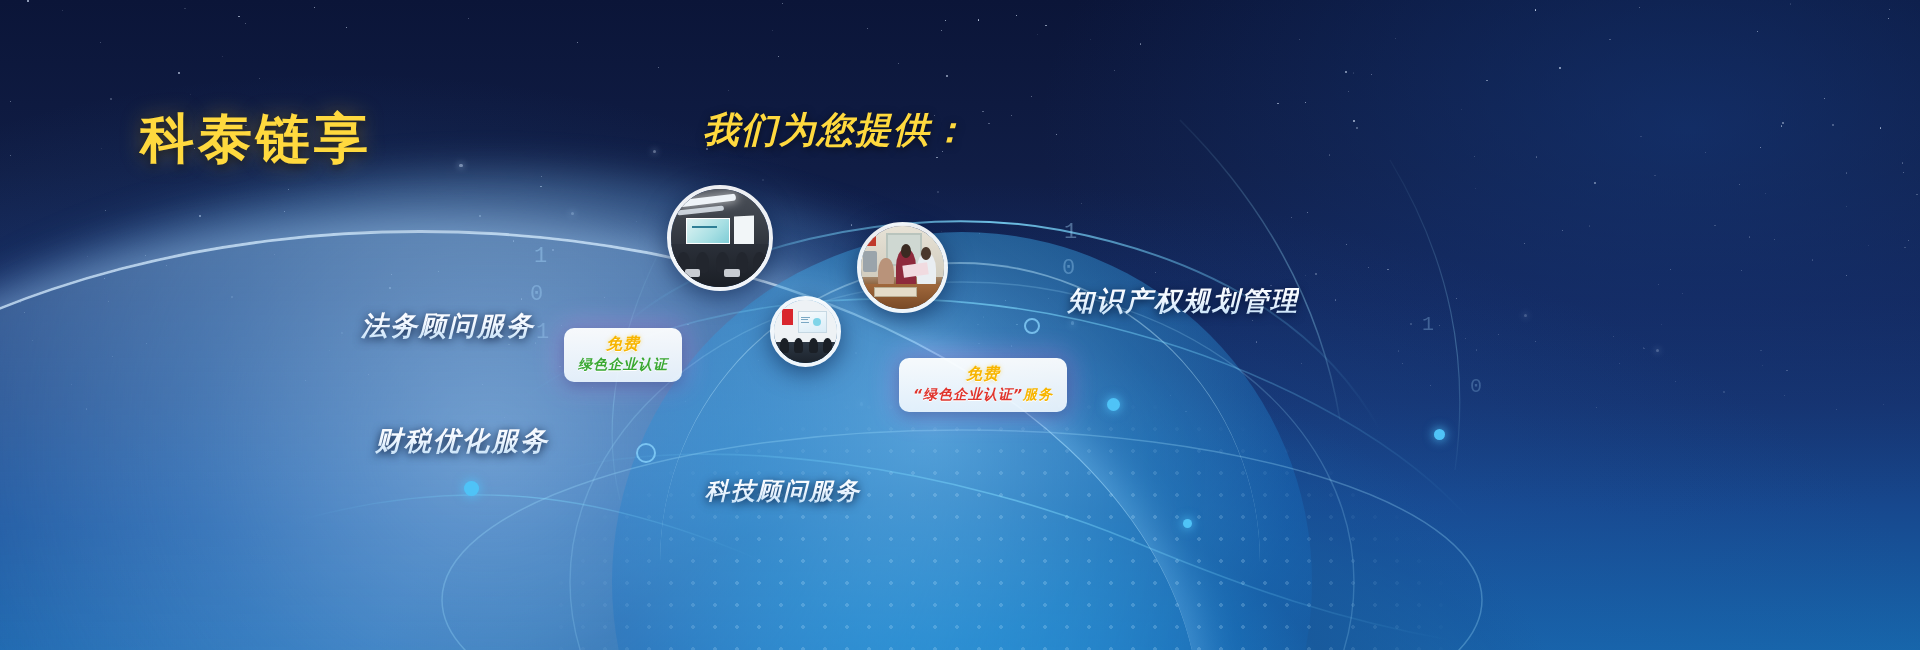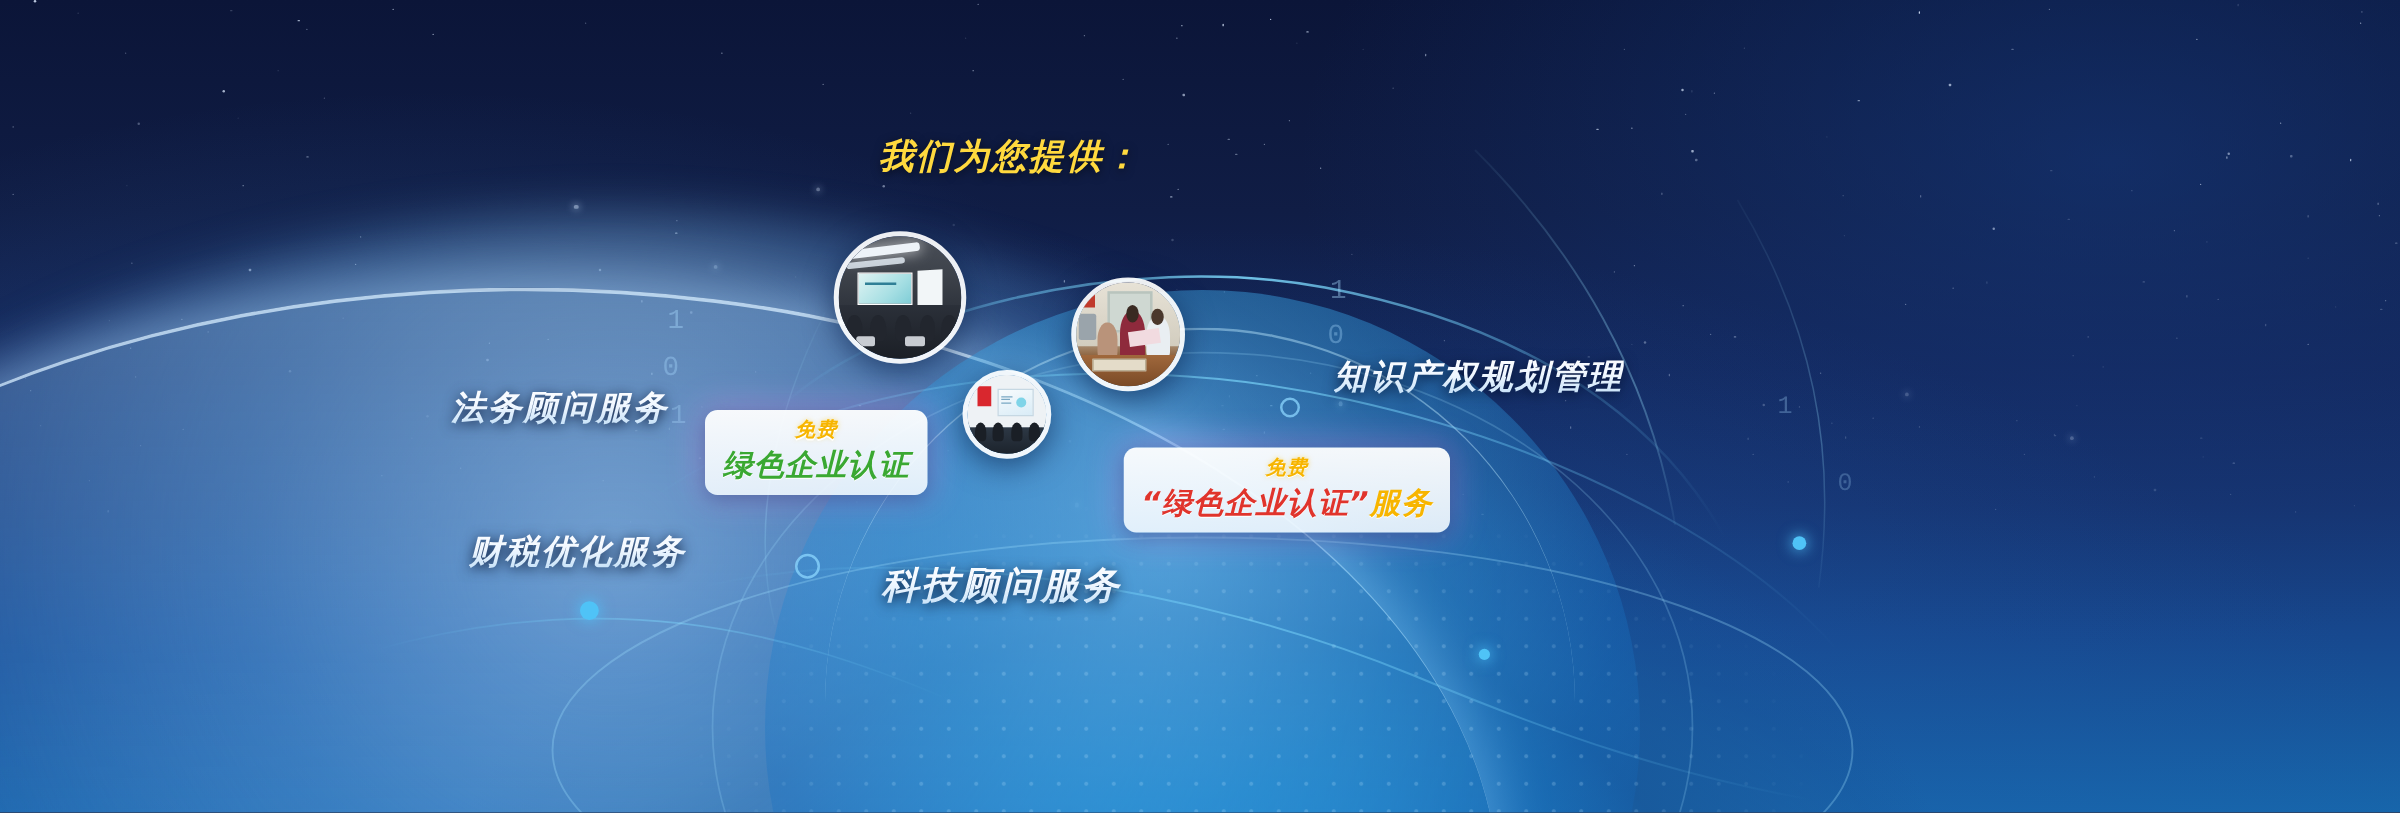--- a/index.html
+++ b/index.html
@@ -81,38 +81,38 @@
     margin-top:12px; font-size:46px; font-weight:bold; font-style:italic; letter-spacing:2px;
     font-family:"DejaVu Sans","Liberation Sans",sans-serif;
     background:linear-gradient(180deg,#ffffff 0%, #dcefff 40%, #8fc9f4 100%);
     -webkit-background-clip:text; background-clip:text; color:transparent;
     filter:drop-shadow(0 3px 8px rgba(0,0,0,.55));
     line-height:1.1;
   }
 
   .provide{
     position:absolute; left:703px; top:106px;
-    font-size:28px; font-weight:bold; font-style:italic; color:#ffd93e;
+    font-size:36px; font-weight:bold; font-style:italic; color:#ffd93e;
     letter-spacing:2px; font-family:"DejaVu Sans","Liberation Sans",sans-serif;
     text-shadow:0 2px 8px rgba(0,0,0,.6);
   }
 
   .svc{
     position:absolute; font-size:27px; font-weight:bold; font-style:italic;
     letter-spacing:2px; white-space:nowrap;
     font-family:"DejaVu Sans","Liberation Sans",sans-serif;
     background:linear-gradient(180deg,#ffffff 0%,#f0f7ff 45%,#bcdcf6 100%);
     -webkit-background-clip:text; background-clip:text; color:transparent;
     filter:drop-shadow(0 2px 5px rgba(0,10,40,.85));
   }
   .svc.s1{ left:361px; top:308px; }
   .svc.s2{ left:375px; top:423px; }
   .svc.s3{ left:1067px; top:283px; }
   .svc.s4{ left:1117px; top:424px; }
-  .svc.s5{ left:705px; top:448px; font-size:30px; }
+  .svc.s5{ left:705px; top:475px; font-size:24px; }
 
   
   .photo{
     position:absolute; border-radius:50%; overflow:hidden;
     border:4px solid rgba(255,255,255,.92);
     box-shadow:0 6px 24px rgba(0,20,60,.55);
   }
   .p1{ left:667px; top:185px; width:106px; height:106px; }
   .p2{ left:857px; top:222px; width:91px; height:91px; }
   .p3{ left:770px; top:296px; width:71px; height:71px; }
@@ -160,21 +160,21 @@
   .badge{
     position:absolute; border-radius:10px; text-align:center;
     background:linear-gradient(180deg, rgba(255,255,255,.95) 0%, rgba(240,248,255,.90) 100%);
     box-shadow:0 4px 16px rgba(0,40,90,.35), 0 0 26px 4px rgba(255,150,255,.30);
     padding:6px 14px 8px;
     font-family:"DejaVu Sans","Liberation Sans",sans-serif;
     white-space:nowrap;
   }
   .badge .l1{ font-size:16px; font-weight:bold; font-style:italic; color:#f7b500; letter-spacing:1px;
               text-shadow:0 1px 0 #fff, 0 0 4px rgba(255,200,0,.5); }
-  .badge .l2{ font-size:24px; font-weight:bold; font-style:italic; letter-spacing:1px; margin-top:1px;
+  .badge .l2{ font-size:14px; font-weight:bold; font-style:italic; letter-spacing:1px; margin-top:1px;
               text-shadow:0 1px 0 #fff; }
   .b1{ left:564px; top:328px; }
   .b1 .l2{ color:#3aa832; }
   .b2{ left:683px; top:393px; }
   .b2 .l2{ color:#f07d1a; }
   .b3{ left:899px; top:358px; }
   .b3 .l2 .q{ color:#e0342c; }
   .b3 .l2 .g{ color:#f7b500; }
 
   
@@ -448,20 +448,21 @@
   <div class="dot" style="left:1107px;top:398px;width:13px;height:13px;"></div>
   <div class="dot" style="left:464px;top:481px;width:15px;height:15px;"></div>
   <div class="dot" style="left:1434px;top:429px;width:11px;height:11px;"></div>
   <div class="dot" style="left:1183px;top:519px;width:9px;height:9px;"></div>
   <div class="dot" style="left:690px;top:258px;width:8px;height:8px;opacity:.8;"></div>
   <div class="ring" style="left:636px;top:443px;width:20px;height:20px;"></div>
   <div class="ring" style="left:1024px;top:318px;width:16px;height:16px;"></div>
 
   <div class="brand">
     <div class="brand-row">
+      <div class="brand-cn">科泰链享</div>
     </div>
   </div>
 
   <div class="provide">我们为您提供：</div>
 
   <div class="svc s1">法务顾问服务</div>
   <div class="svc s2">财税优化服务</div>
   <div class="svc s3">知识产权规划管理</div>
   <div class="svc s5">科技顾问服务</div>
 

